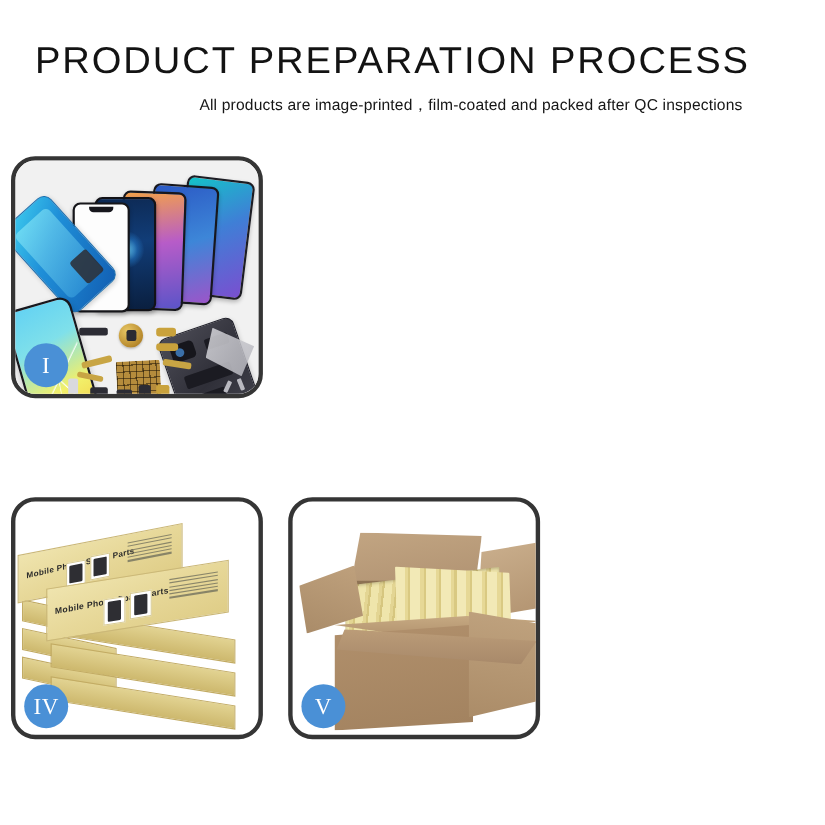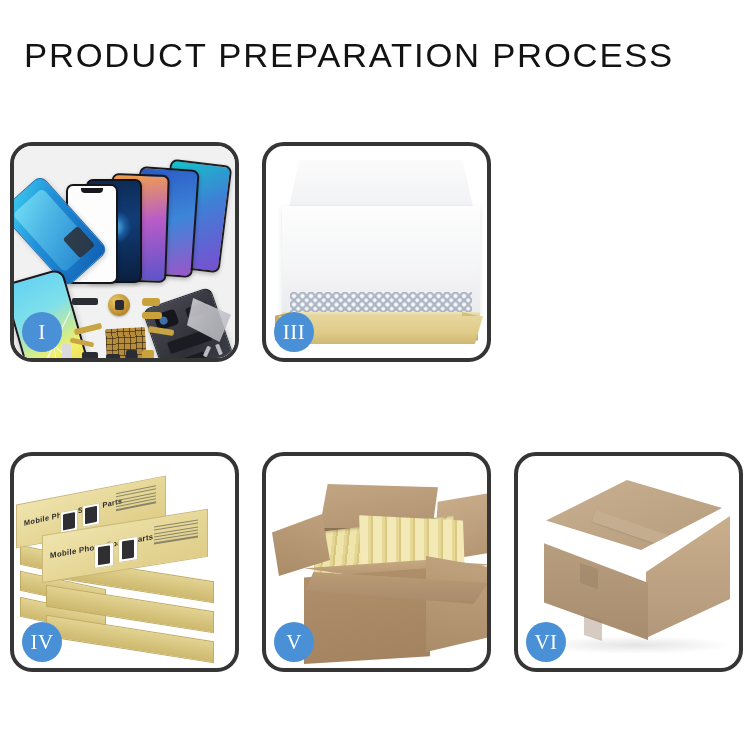--- a/index.html
+++ b/index.html
@@ -5,21 +5,21 @@
   * { box-sizing: border-box; margin: 0; padding: 0; }
   html, body {
     width: 750px; height: 750px;
     background: #ffffff;
     font-family: "Liberation Sans", sans-serif;
     overflow: hidden;
   }
   .page { position: relative; width: 750px; height: 750px; background:#fff; }
 
   
-  .header { position:absolute; left:12px; top:0; width:674px; text-align:center; }
+  .header { position:absolute; left:1px; top:0; width:674px; text-align:right; }
   .title {
     font-size: 34px; font-weight: 500; color:#131313;
     letter-spacing: 1.7px; line-height: 1;
     margin-top: 38px;
     font-family: "Liberation Sans", sans-serif;
     transform: scaleX(1.02); transform-origin: center;
     white-space: nowrap;
   }
   .subtitle {
     font-size: 14.2px; color:#161616; font-weight: 400;
@@ -260,20 +260,21 @@
   .p6-shadow { position:absolute; left:20px; top:180px; width:196px; height:18px;
     background:radial-gradient(ellipse at center, rgba(130,130,135,.22), rgba(255,255,255,0) 70%); }
 </style>
 </head>
 <body>
 
 <div class="page">
 
   <div class="header">
     <div class="title">PRODUCT PREPARATION PROCESS</div>
+    <div class="subtitle">All products are image-printed，film-coated and packed after QC inspections</div>
   </div>
 
   <div class="grid">
 
     <div class="row">
 
       <div class="panel">
         <div class="scene">
           <div class="p1-bg"></div>
 
@@ -319,33 +320,20 @@
           <div class="part part-gold" style="left:128px;top:204px;width:12px;height:14px;border-radius:2px;"></div>
 
           <div class="p1-tools"></div>
           <div class="p1-screw" style="right:26px;top:200px;transform:rotate(25deg);"></div>
           <div class="p1-screw" style="right:14px;top:198px;transform:rotate(-22deg);"></div>
         </div>
         <div class="badge">I</div>
       </div>
 
 
-      <div class="panel">
-        <div class="scene">
-          <div class="p3-lid-back"></div>
-          <div class="p3-lid-face"></div>
-          <div class="p3-foam"></div>
-          <div class="p3-bubble-tray"></div>
-          <div class="p3-box-rim"></div>
-          <div class="p3-box-left"></div>
-          <div class="p3-box-right"></div>
-          <div class="p3-box-front"></div>
-        </div>
-        <div class="badge">III</div>
-      </div>
     </div>
 
     <div class="row">
 
       <div class="panel">
         <div class="scene p4-stack">
 
           <div class="sbox-side" style="left:6px;top:72px;width:86px;height:20px;transform:skewY(12deg);"></div>
           <div class="sbox-side" style="left:6px;top:98px;width:86px;height:20px;transform:skewY(12deg);"></div>
           <div class="sbox-side" style="left:6px;top:124px;width:86px;height:20px;transform:skewY(12deg);"></div>
@@ -406,29 +394,16 @@
           <div class="p5-goods2"></div>
           <div class="p5-flap-left"></div>
           <div class="p5-body-top"></div>
           <div class="p5-body-front"></div>
           <div class="p5-body-right"></div>
           <div class="p5-flap-front"></div>
         </div>
         <div class="badge">V</div>
       </div>
 
-      <div class="panel">
-        <div class="scene">
-          <div class="p6-shadow"></div>
-          <div class="p6-top">
-            <div class="p6-tape"></div>
-          </div>
-          <div class="p6-right"></div>
-          <div class="p6-front"></div>
-          <div class="p6-tab-a"></div>
-          <div class="p6-tab-b"></div>
-        </div>
-        <div class="badge">VI</div>
-      </div>
     </div>
 
   </div>
 </div>
 
 </body></html>

